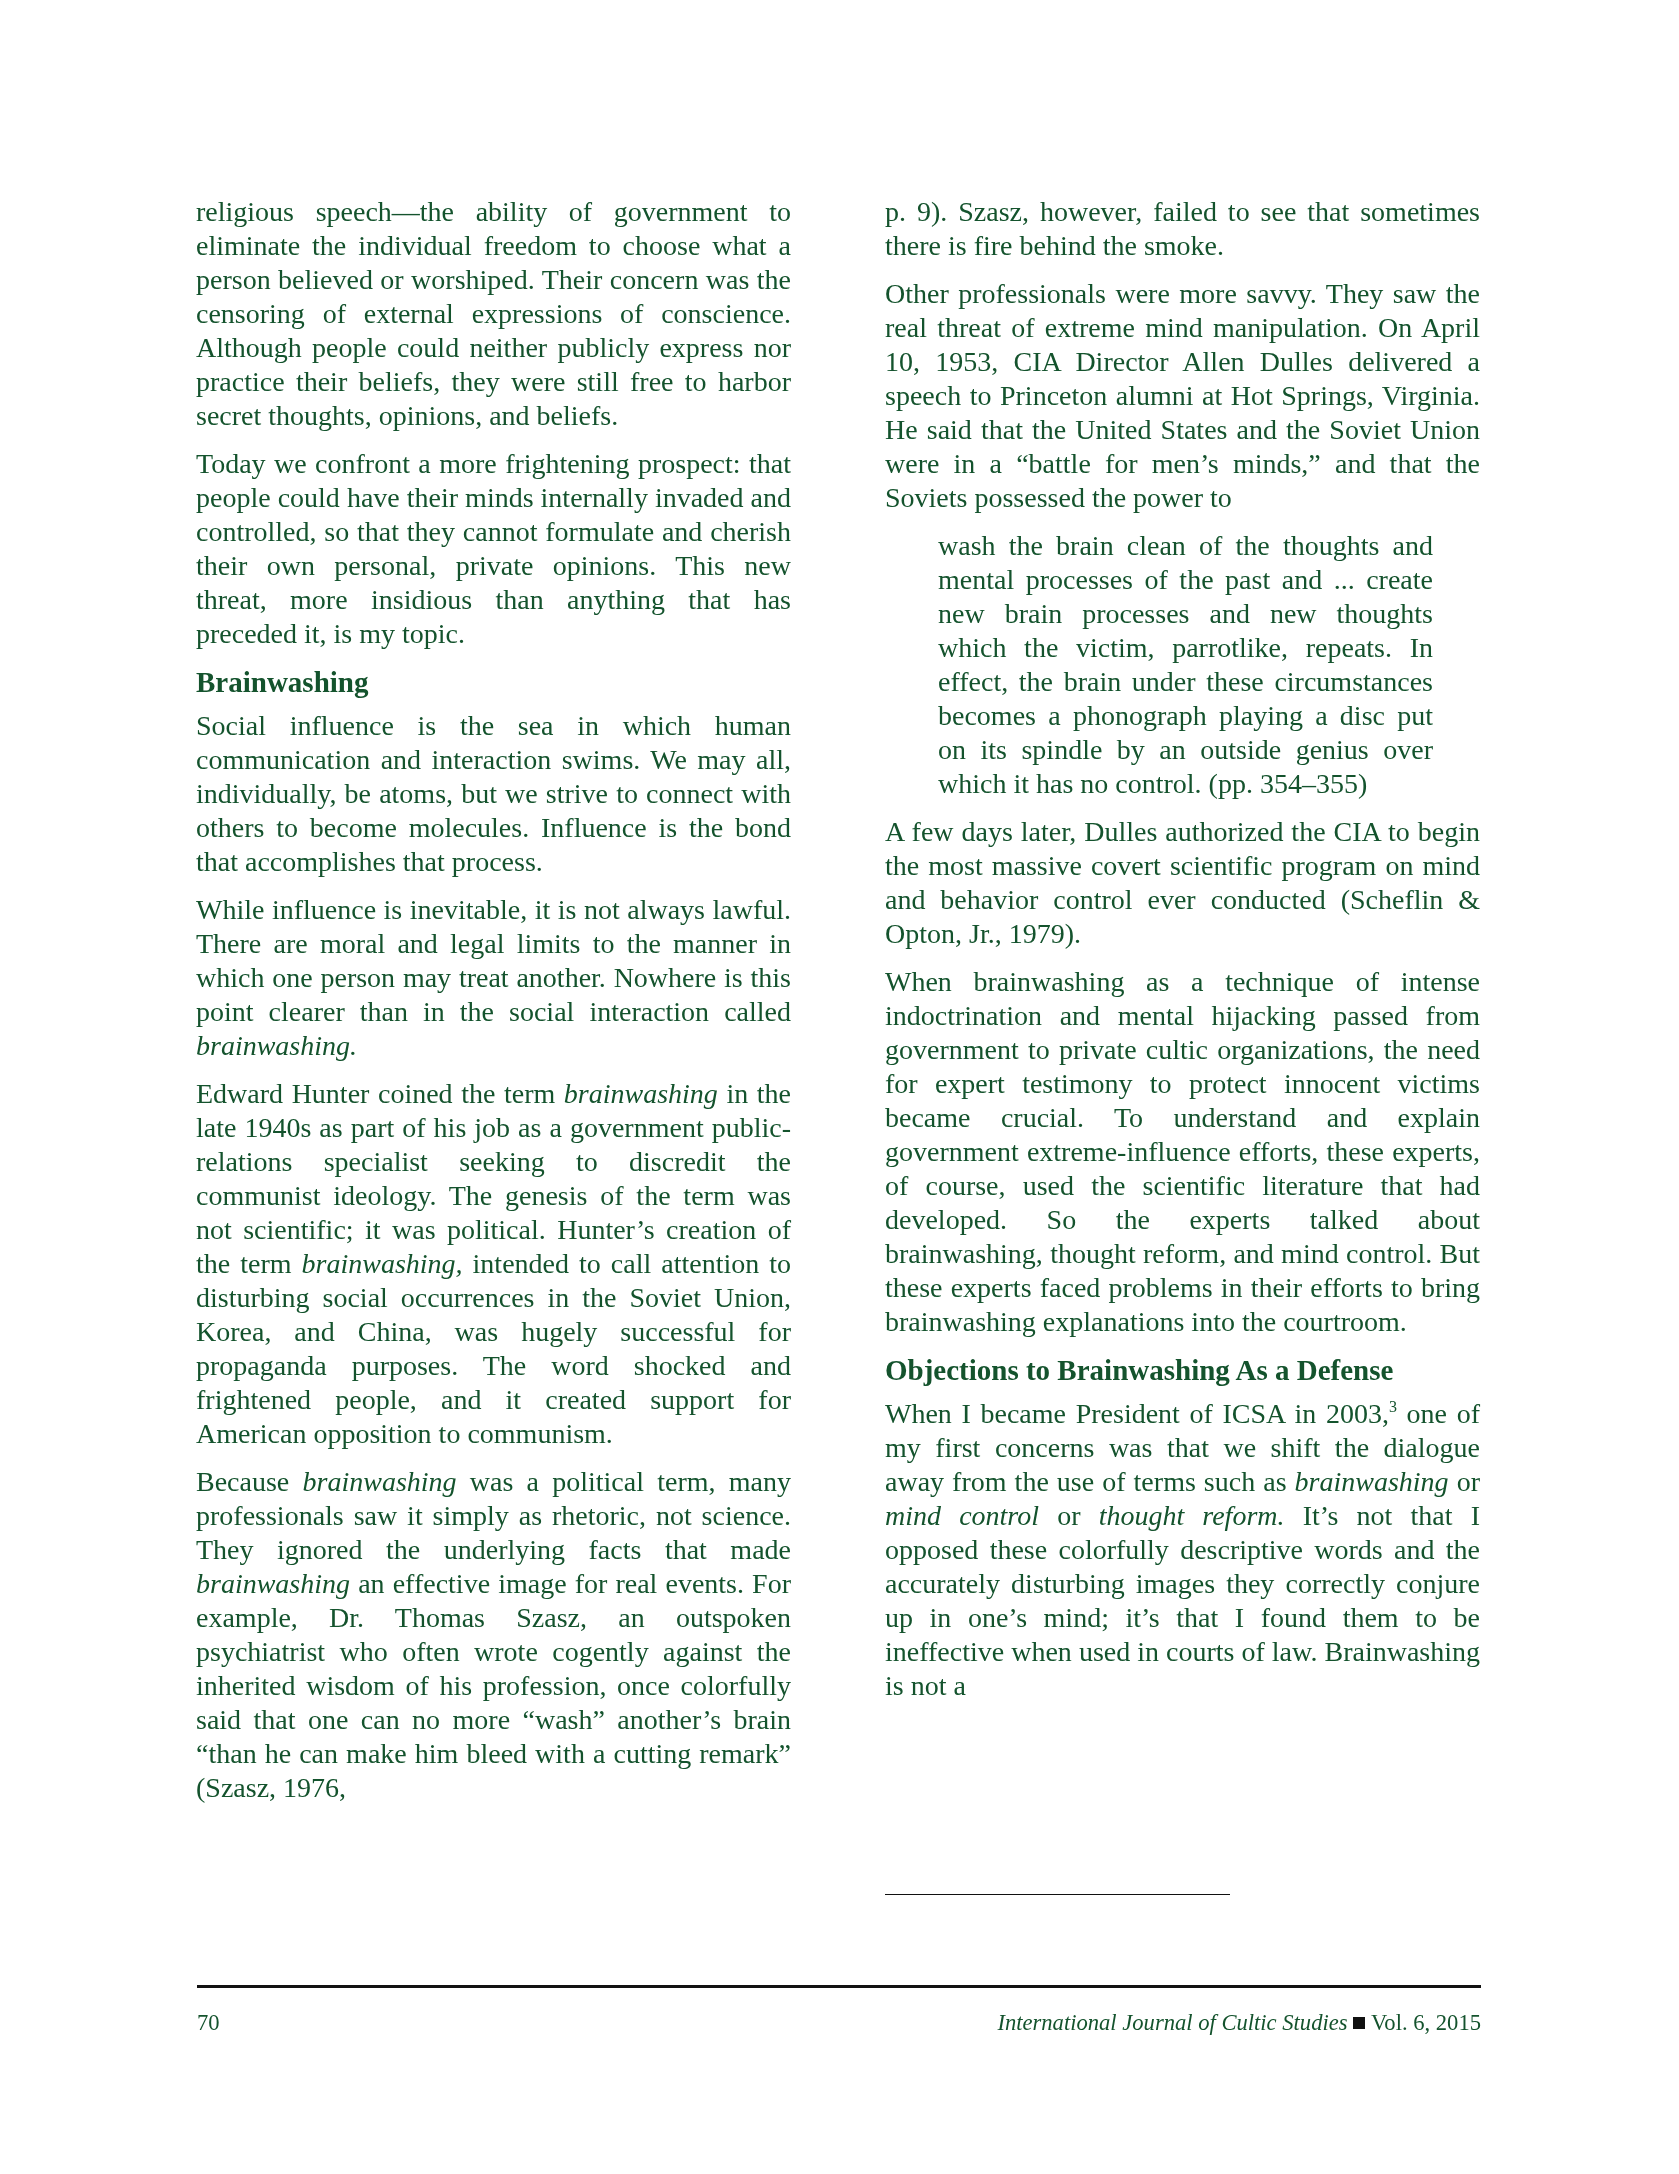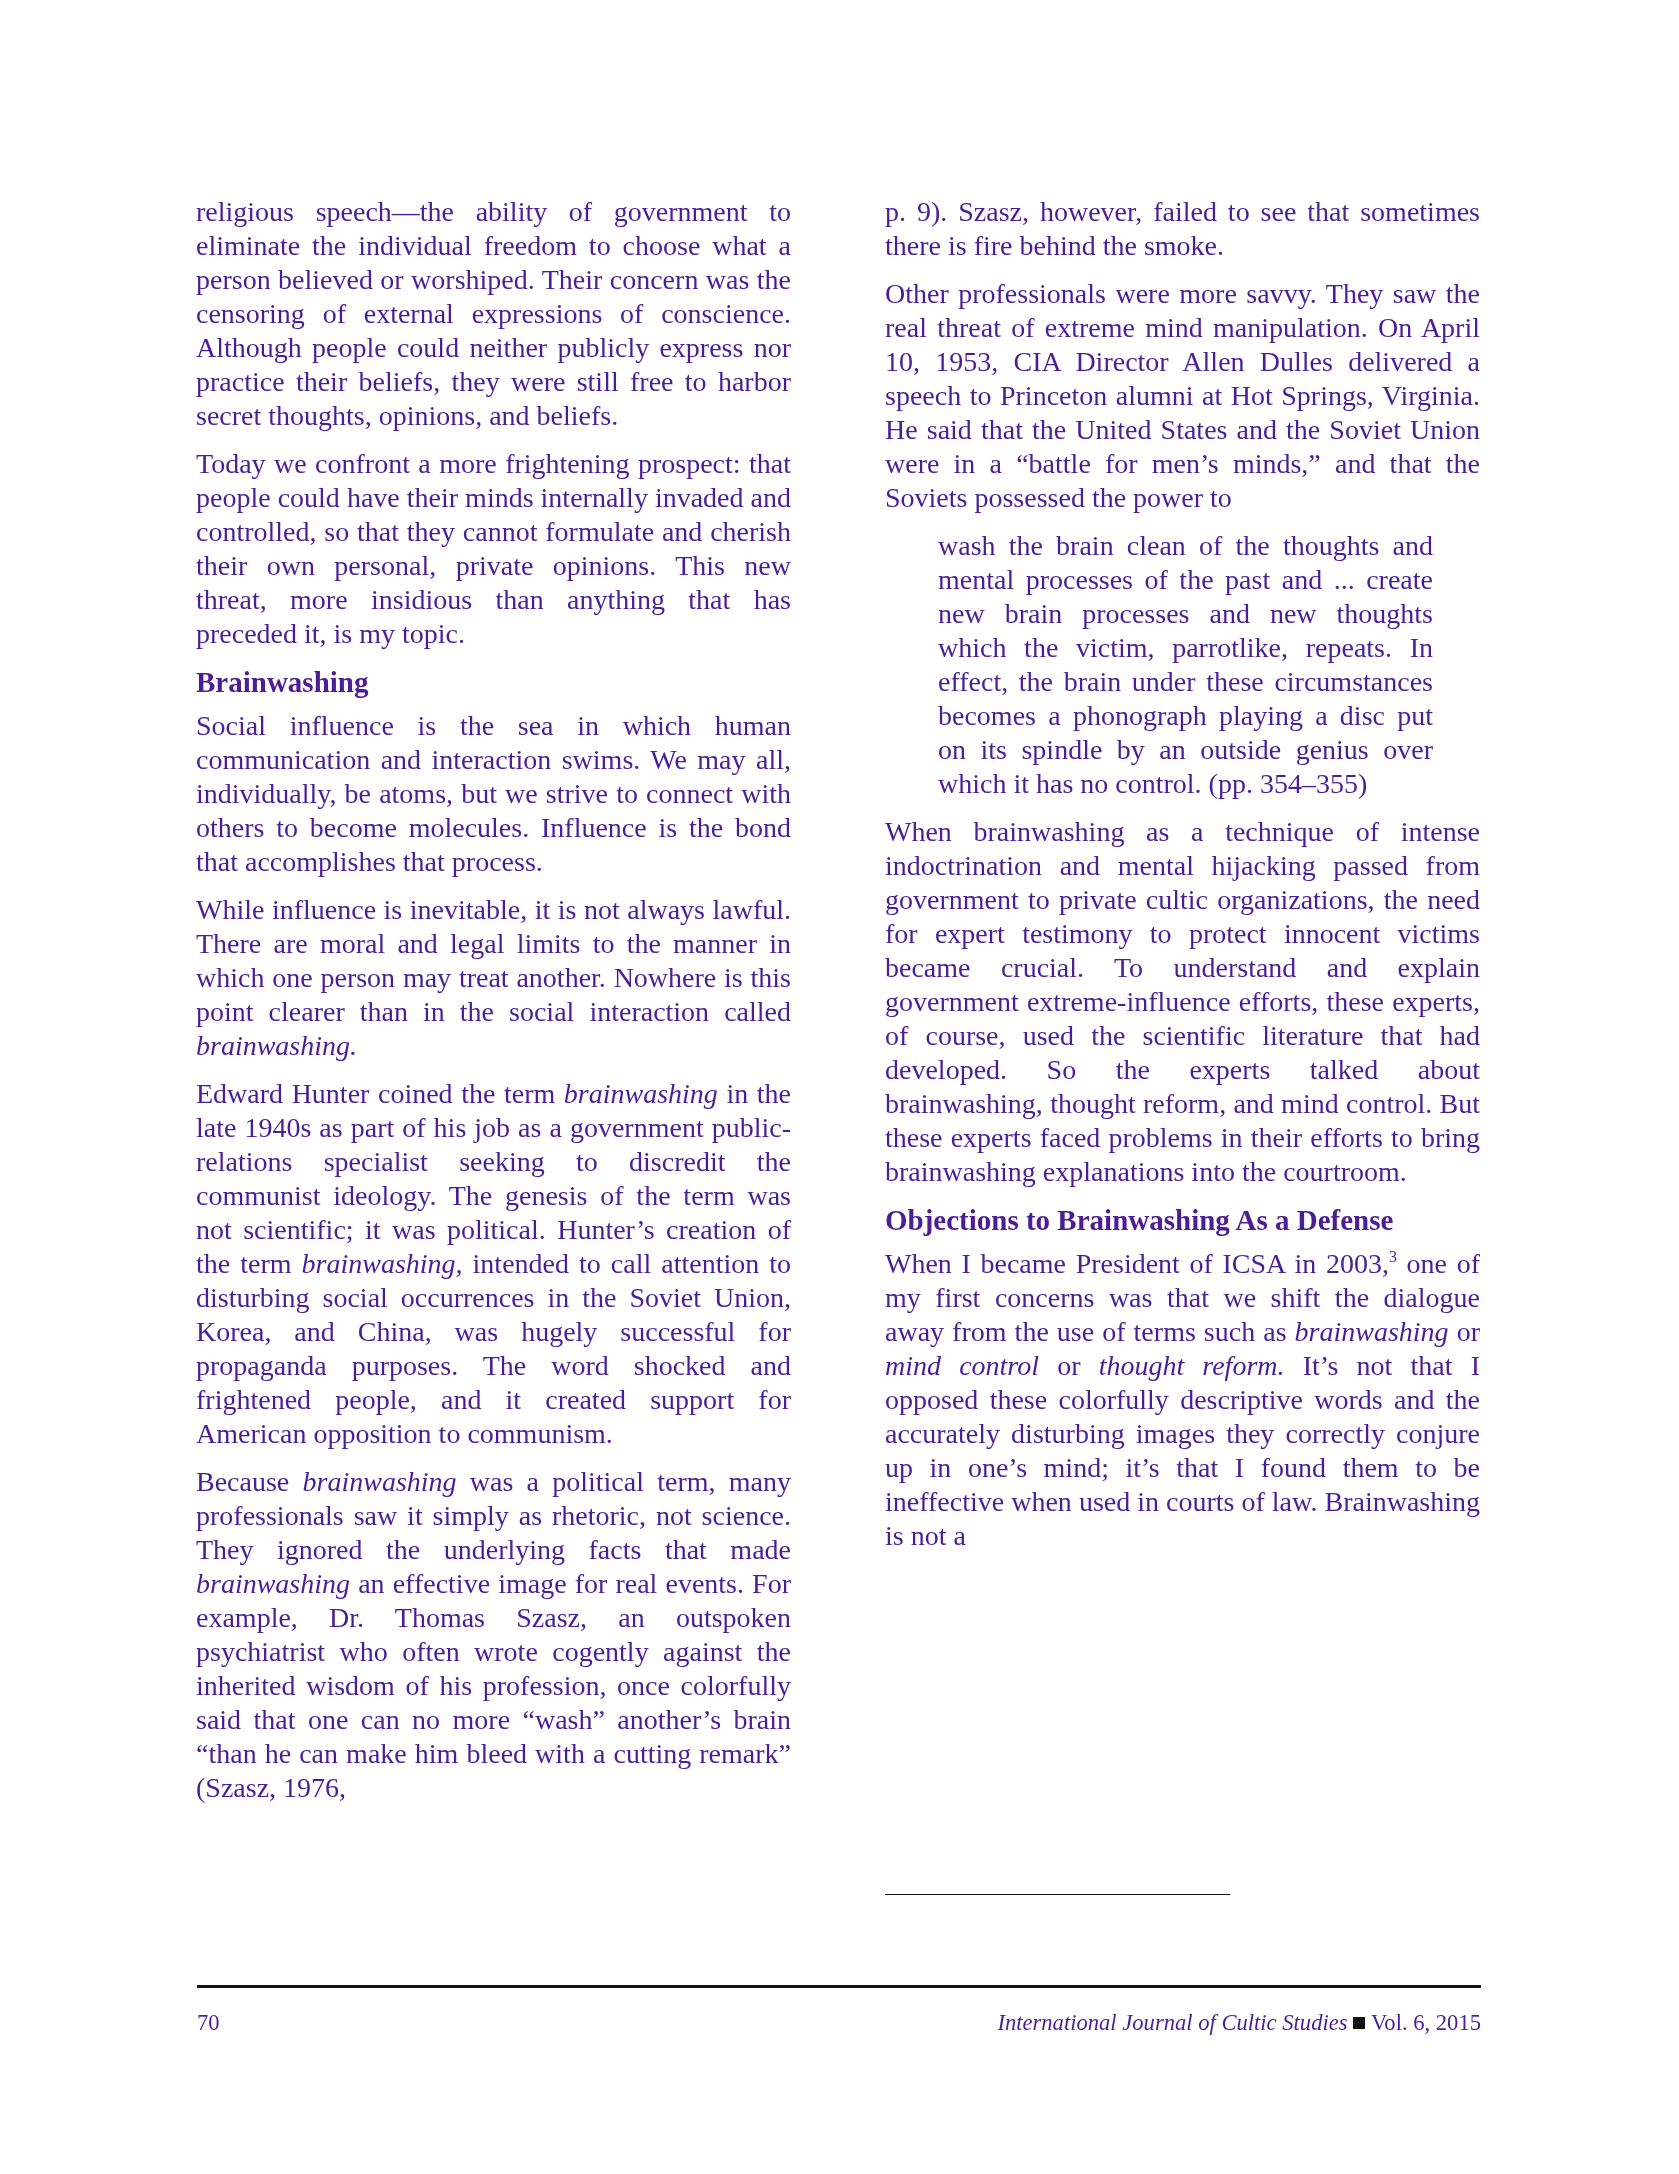--- a/index.html
+++ b/index.html
@@ -1,19 +1,19 @@
 <!DOCTYPE html>
 <html style="font-size:15px"><head>
 <meta charset="utf-8">
 <style>
   html, body { margin: 0; padding: 0; background: #ffffff; }
   body { width: 1680px; height: 2174px; position: relative; overflow: hidden; }
   .page {
     position: absolute; left: 0; top: 0; width: 1680px; height: 2174px;
-    background: #ffffff; color: #4c1d95;
+    background: #ffffff; color: #14532d;
     font-family: "Liberation Serif", "DejaVu Serif", serif;
   }
   .col {
     position: absolute; top: 195px; width: 595px;
     font-size: 28px; line-height: 34px;
     text-align: justify; hyphens: none;
   }
   .col.left { left: 196px; }
   .col.right { left: 885px; }
   .col p { margin: 0 0 14px 0; }
@@ -70,20 +70,21 @@
 
     <p><span>Because </span><em>brainwashing</em><span> was a political term, many professionals saw it simply as rhetoric, not science. They ignored the underlying facts that made </span><em>brainwashing</em><span> an effective image for real events. For example, Dr. Thomas Szasz, an outspoken psychiatrist who often wrote cogently against the inherited wisdom of his profession, once colorfully said that one can no more “wash” another’s brain “than he can make him bleed with a cutting remark” (Szasz, 1976,</span></p>
   </div>
 
   <div class="col right">
     <p>p. 9). Szasz, however, failed to see that sometimes there is fire behind the smoke.</p>
     <p>Other professionals were more savvy. They saw the real threat of extreme mind manipulation. On April 10, 1953, CIA Director Allen Dulles delivered a speech to Princeton alumni at Hot Springs, Virginia. He said that the United States and the Soviet Union were in a “battle for men’s minds,” and that the Soviets possessed the power to</p>
 
     <blockquote>wash the brain clean of the thoughts and mental processes of the past and ... create new brain processes and new thoughts which the victim, parrotlike, repeats. In effect, the brain under these circumstances becomes a phonograph playing a disc put on its spindle by an outside genius over which it has no control. (pp. 354–355)</blockquote>
 
+    <p>A few days later, Dulles authorized the CIA to begin the most massive covert scientific program on mind and behavior control ever conducted (Scheflin &amp; Opton, Jr., 1979).</p>
     <p>When brainwashing as a technique of intense indoctrination and mental hijacking passed from government to private cultic organizations, the need for expert testimony to protect innocent victims became crucial. To understand and explain government extreme-influence efforts, these experts, of course, used the scientific literature that had developed. So the experts talked about brainwashing, thought reform, and mind control. But these experts faced problems in their efforts to bring brainwashing explanations into the courtroom.</p>
 
     <h2>Objections to Brainwashing As a Defense</h2>
 
     <p><span>When I became President of ICSA in 2003,</span><sup>3</sup><span> one of my first concerns was that we shift the dialogue away from the use of terms such as </span><em>brainwashing</em><span> or </span><em>mind control</em><span> or </span><em>thought reform.</em><span> It’s not that I opposed these colorfully descriptive words and the accurately disturbing images they correctly conjure up in one’s mind; it’s that I found them to be ineffective when used in courts of law. Brainwashing is not a</span></p>
   </div>
 
   <div class="fn-rule"></div>
 
   <div class="page-rule"></div>

